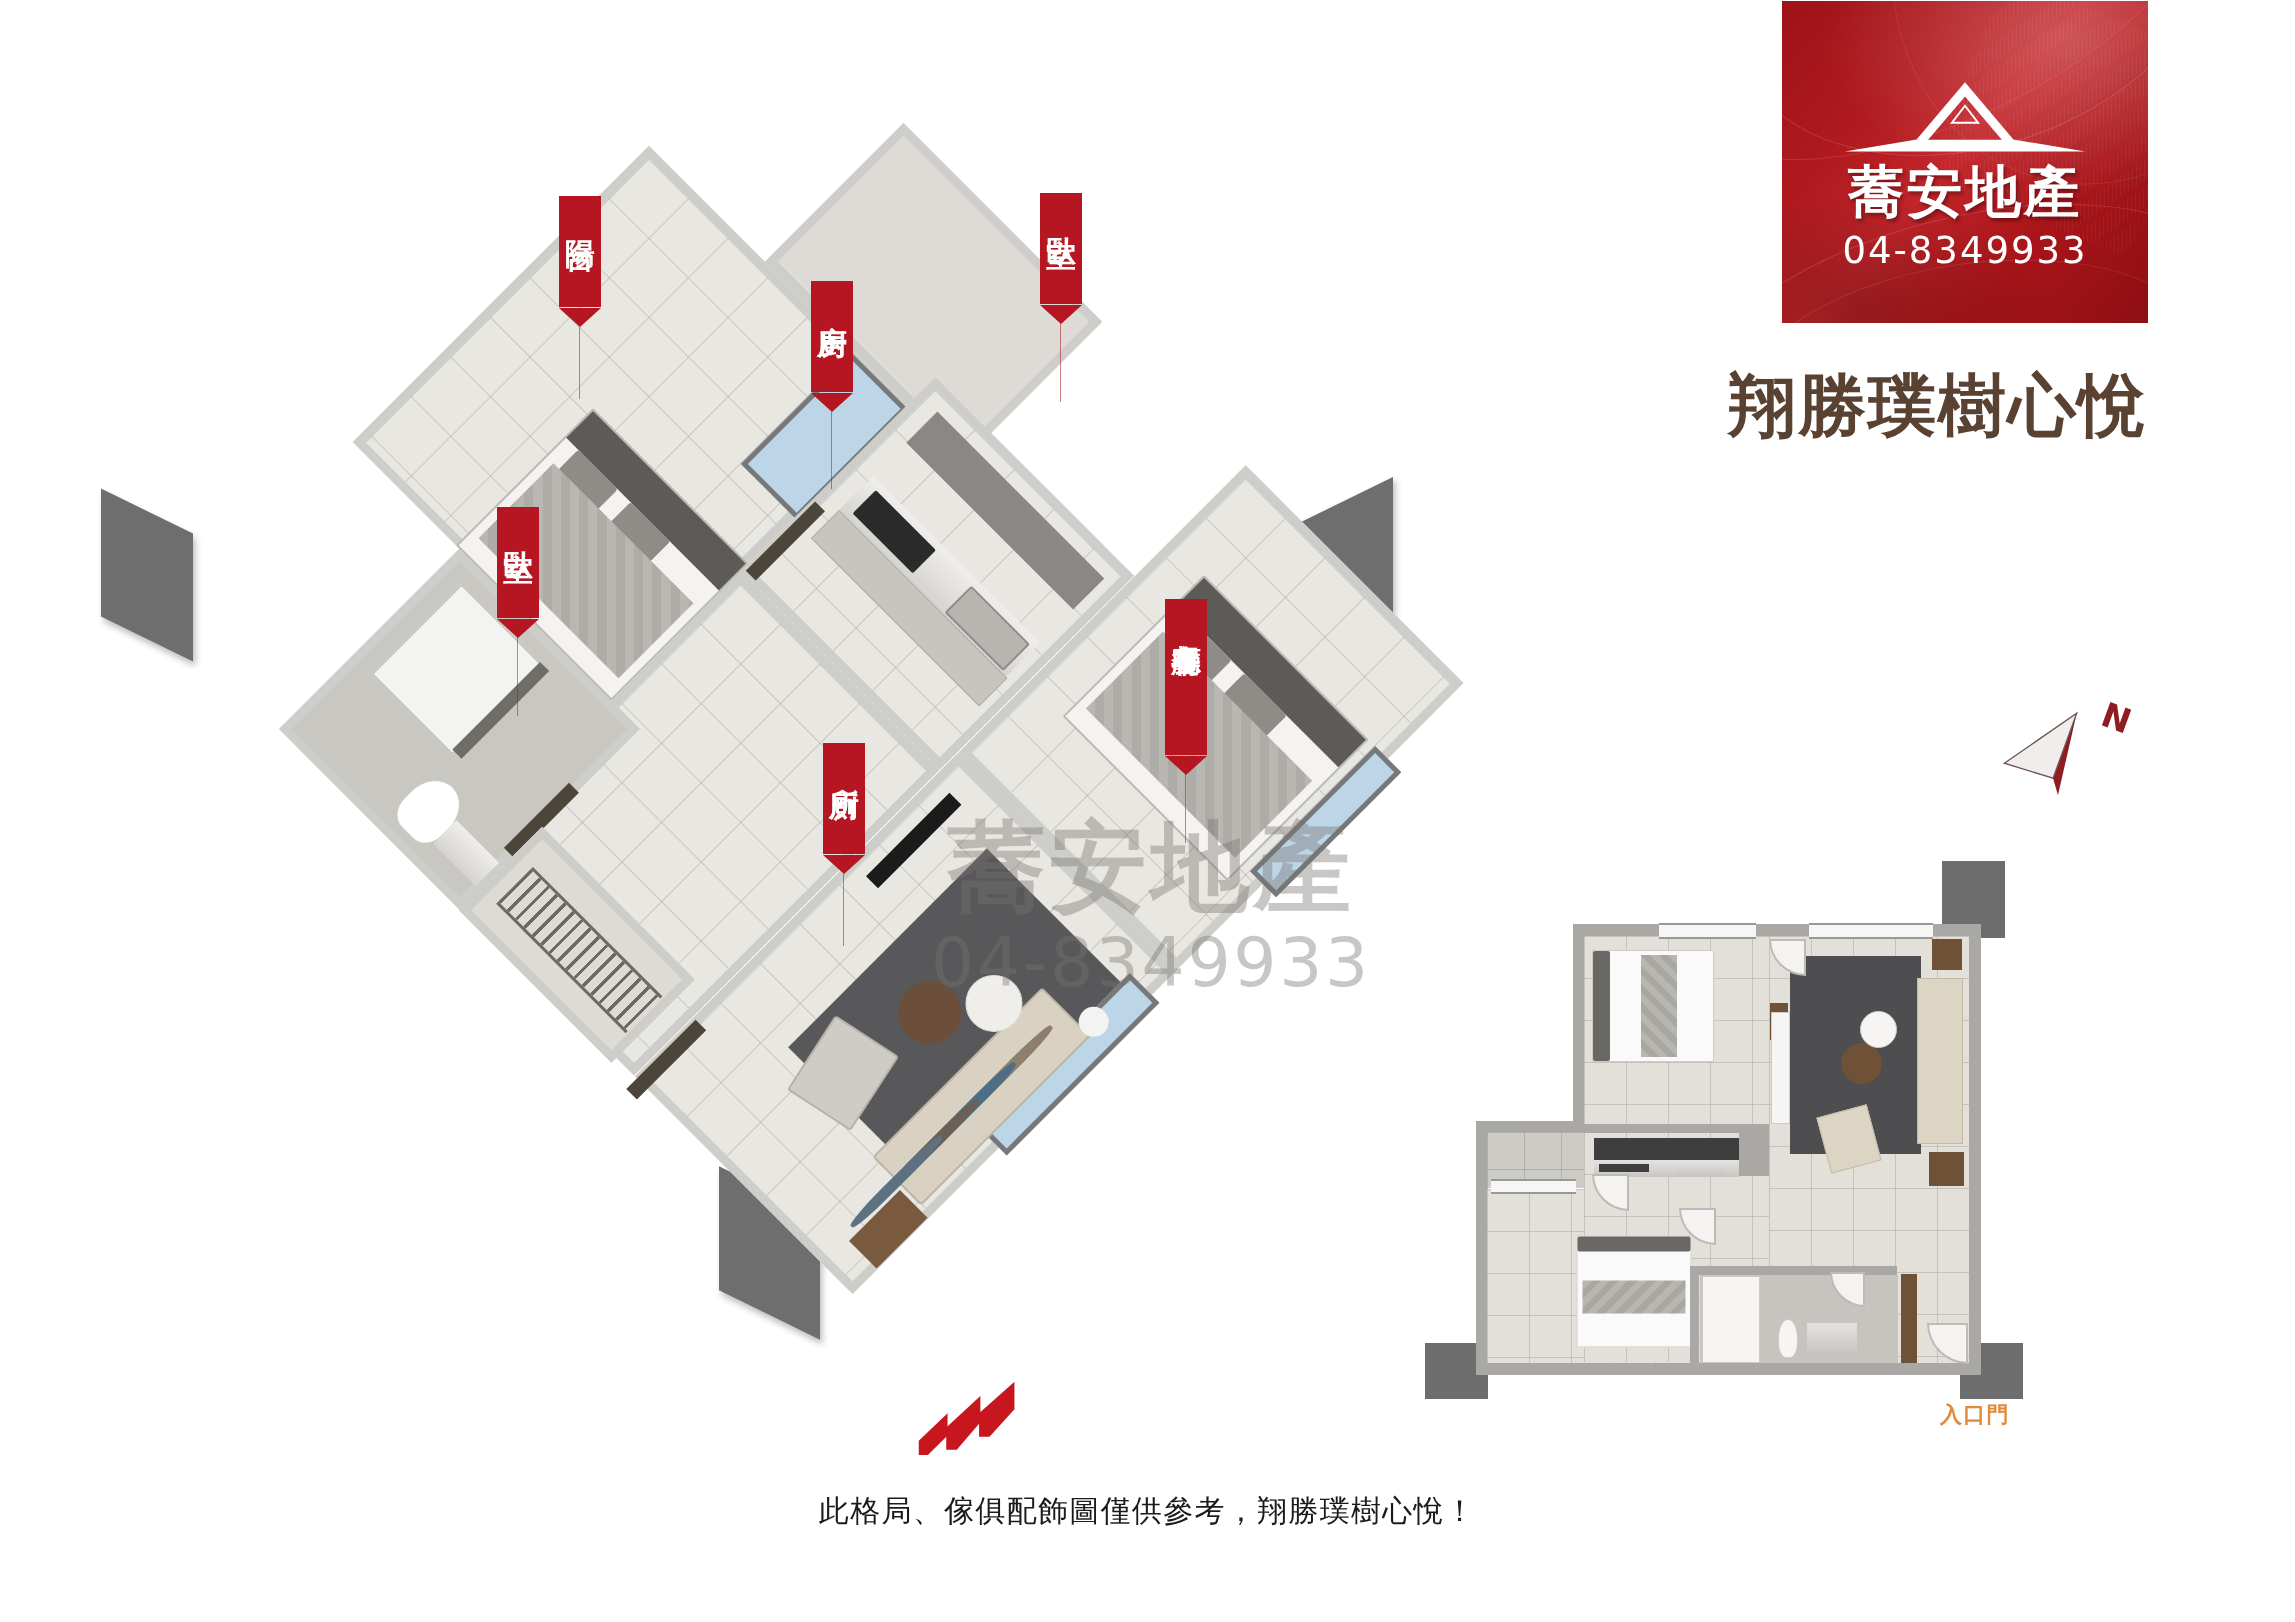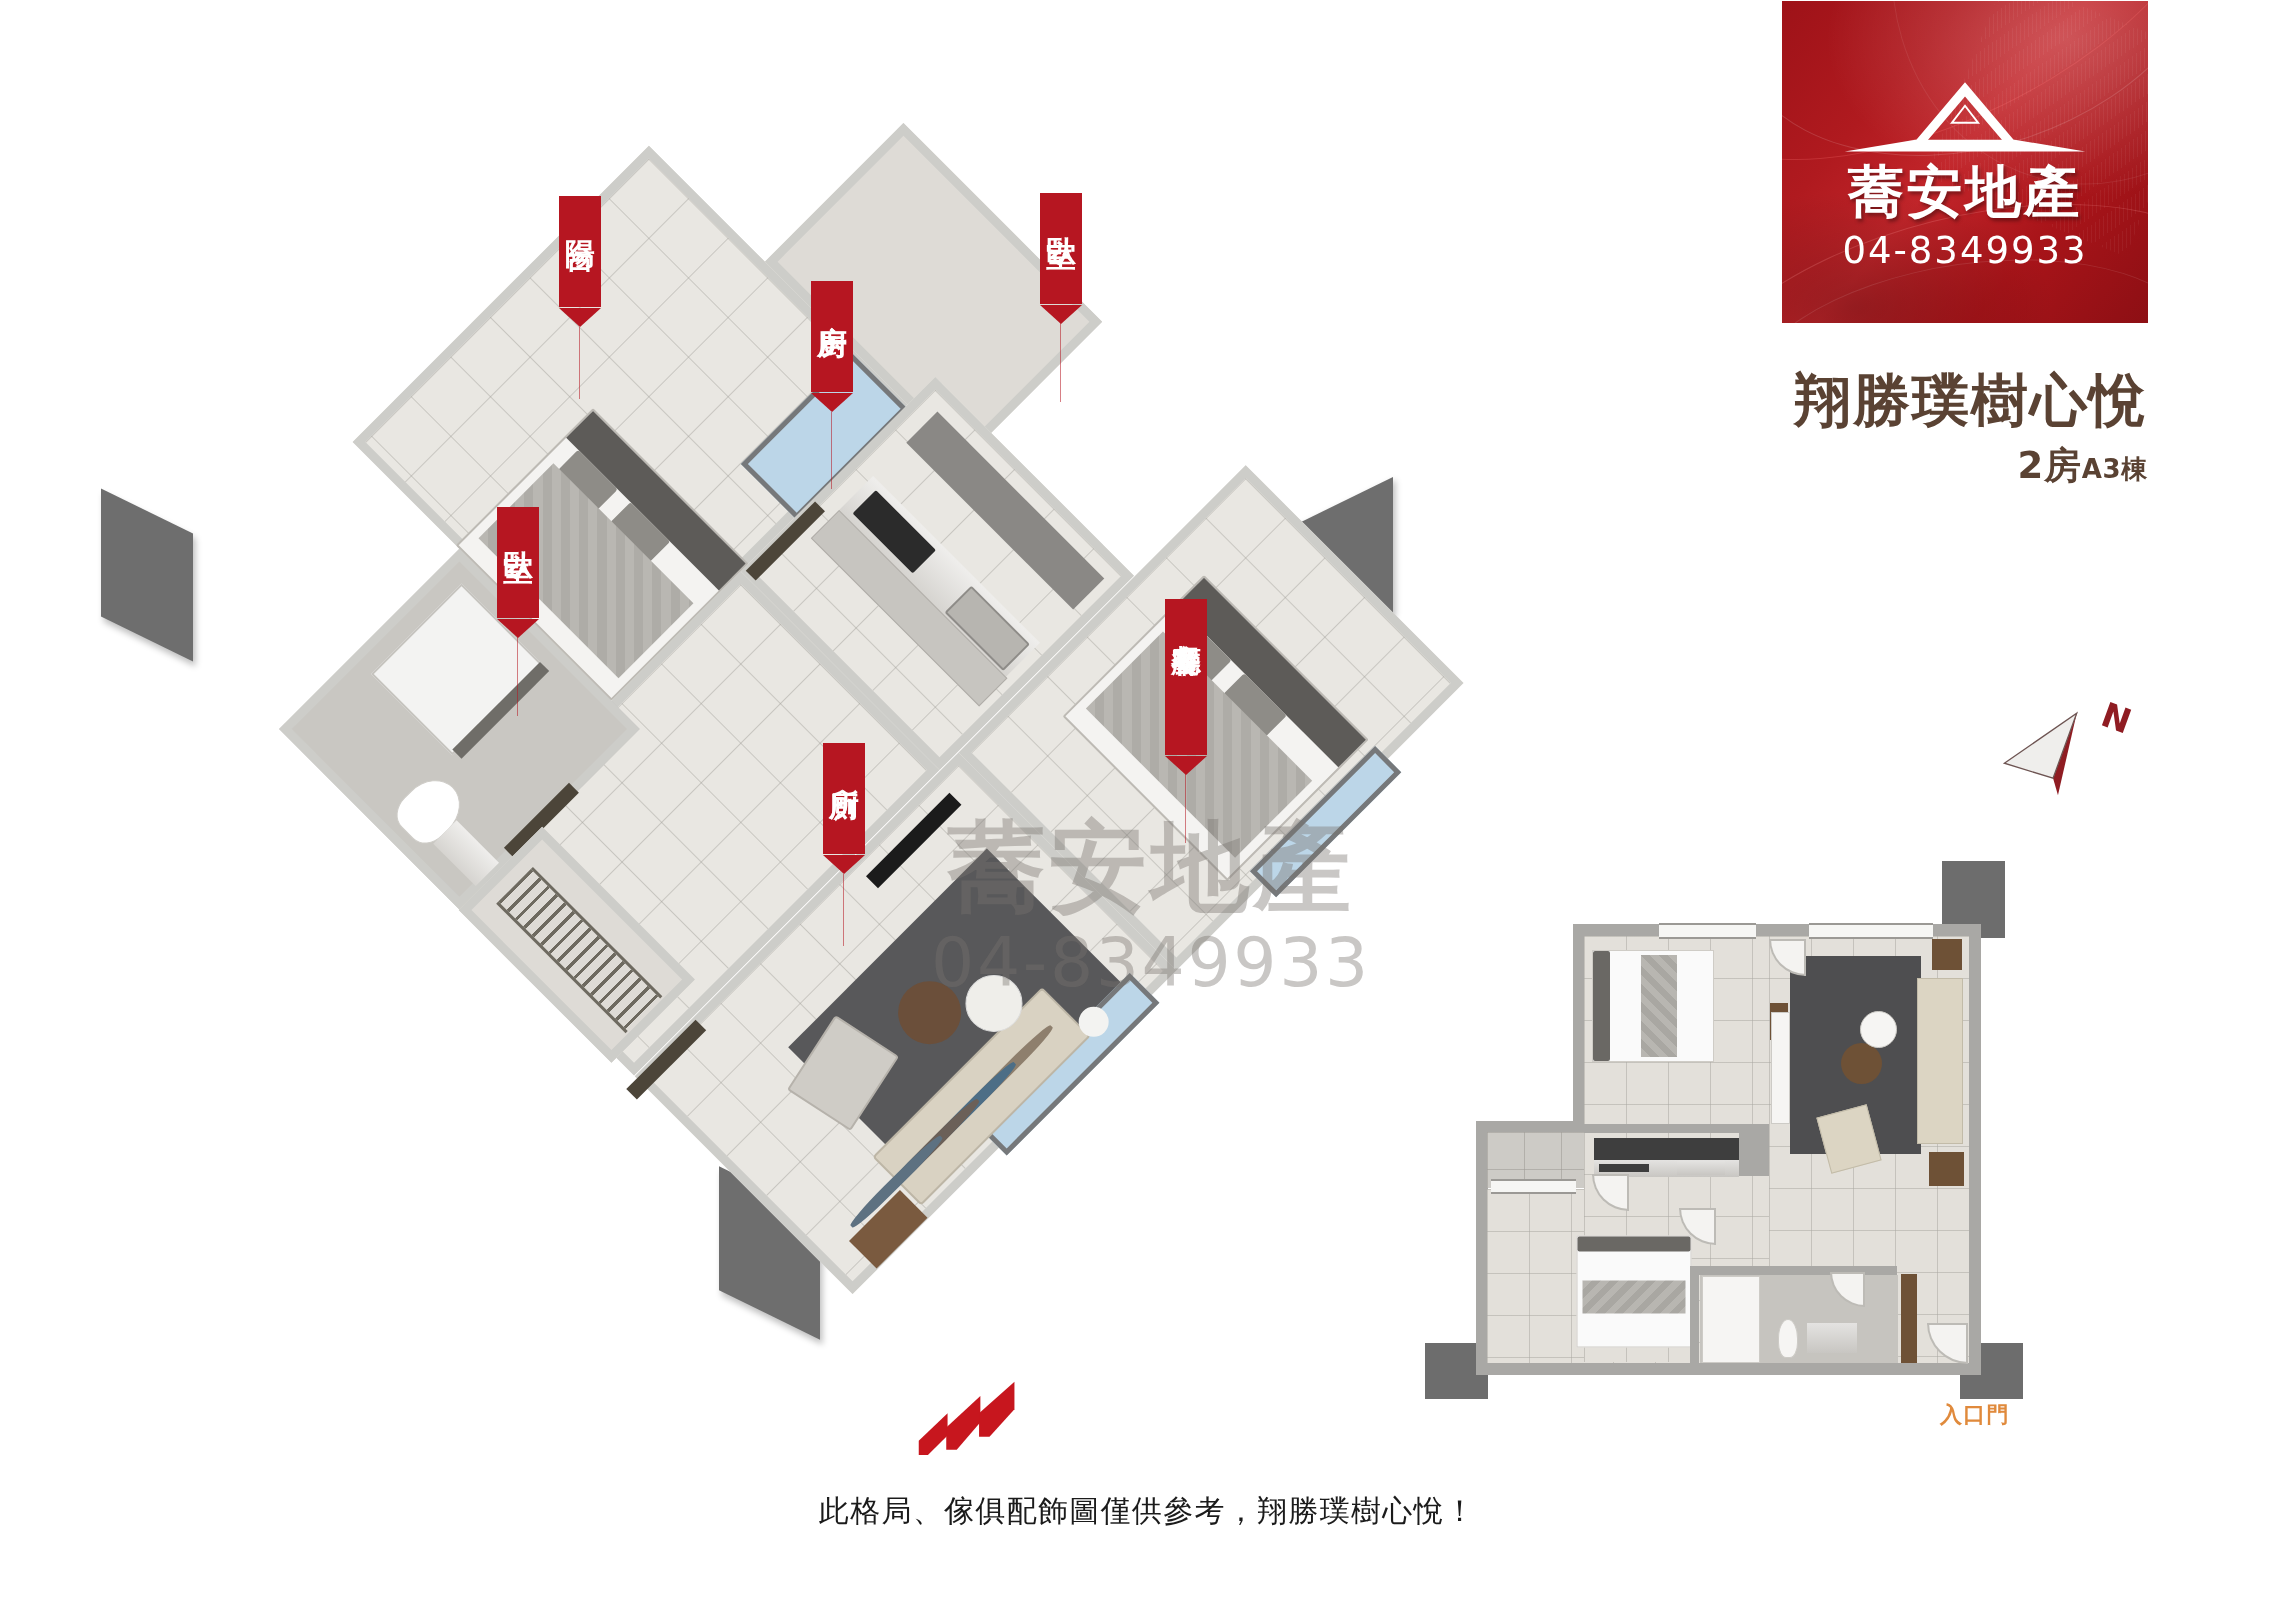--- a/index.html
+++ b/index.html
@@ -33,21 +33,21 @@
   #logo-name{position:absolute;left:0;right:0;top:154px;text-align:center;
              color:#fff;font-size:56px;font-weight:bold;letter-spacing:2.6px;
              font-family:"DejaVu Sans","Liberation Sans",sans-serif;
              text-shadow:2px 2.6px 3.9px rgba(0,0,0,.35);}
   #logo-phone{position:absolute;left:0;right:0;top:228px;text-align:center;
               color:#fff;font-size:37px;letter-spacing:2px;
               font-family:"DejaVu Sans","Liberation Sans",sans-serif;}
 
   
   #title-block{position:absolute;right:147px;top:372px;text-align:right;color:#5a4233;}
-  #proj-title{font-size:57px;font-weight:bold;letter-spacing:2px;line-height:1;
+  #proj-title{font-size:68px;font-weight:bold;letter-spacing:2px;line-height:1;
               font-family:"DejaVu Sans","Liberation Sans",sans-serif;}
   #proj-sub{margin-top:11.8px;font-size:37px;font-weight:bold;letter-spacing:0.7px;
             font-family:"DejaVu Sans","Liberation Sans",sans-serif;}
   #proj-sub .sm{font-size:26px;}
 
   
   #compass{position:absolute;left:1989px;top:684px;width:151px;height:137px;}
 
   
   #iso-stage{position:absolute;left:65px;top:79px;width:1538px;height:1361px;}
@@ -165,23 +165,20 @@
       <path d="M96 112 L204 94 L356 94 L464 112 Z" fill="#ffffff"></path>
     </svg>
   </div>
 
   <div id="logo-name">蕎安地產</div>
   <div id="logo-phone">04-8349933</div>
 </div>
 
 <div id="title-block">
   <div id="proj-title">翔勝璞樹心悅</div>
-  <div id="proj-sub">
-    <span>2房</span><span class="sm">A3棟</span>
-  </div>
 </div>
 
 <div id="compass">
   <svg width="151" height="137" viewBox="0 0 230 210">
     <g transform="rotate(20 115 105)">
       <polygon points="112,42 128,170 112,148" fill="#8f1c22"></polygon>
       <polygon points="112,42 112,148 34,152" fill="#efeeec" stroke="#6d5452" stroke-width="2"></polygon>
       <text x="150" y="46" fill="#8f1c22" font-size="52" font-weight="bold" font-family="DejaVu Sans, Liberation Sans, sans-serif">N</text>
     </g>
   </svg>

